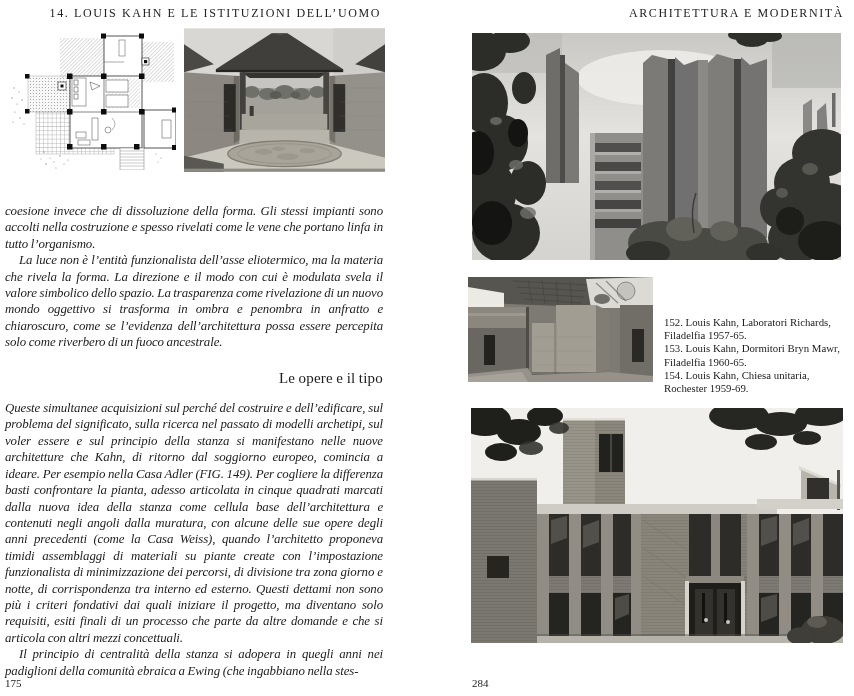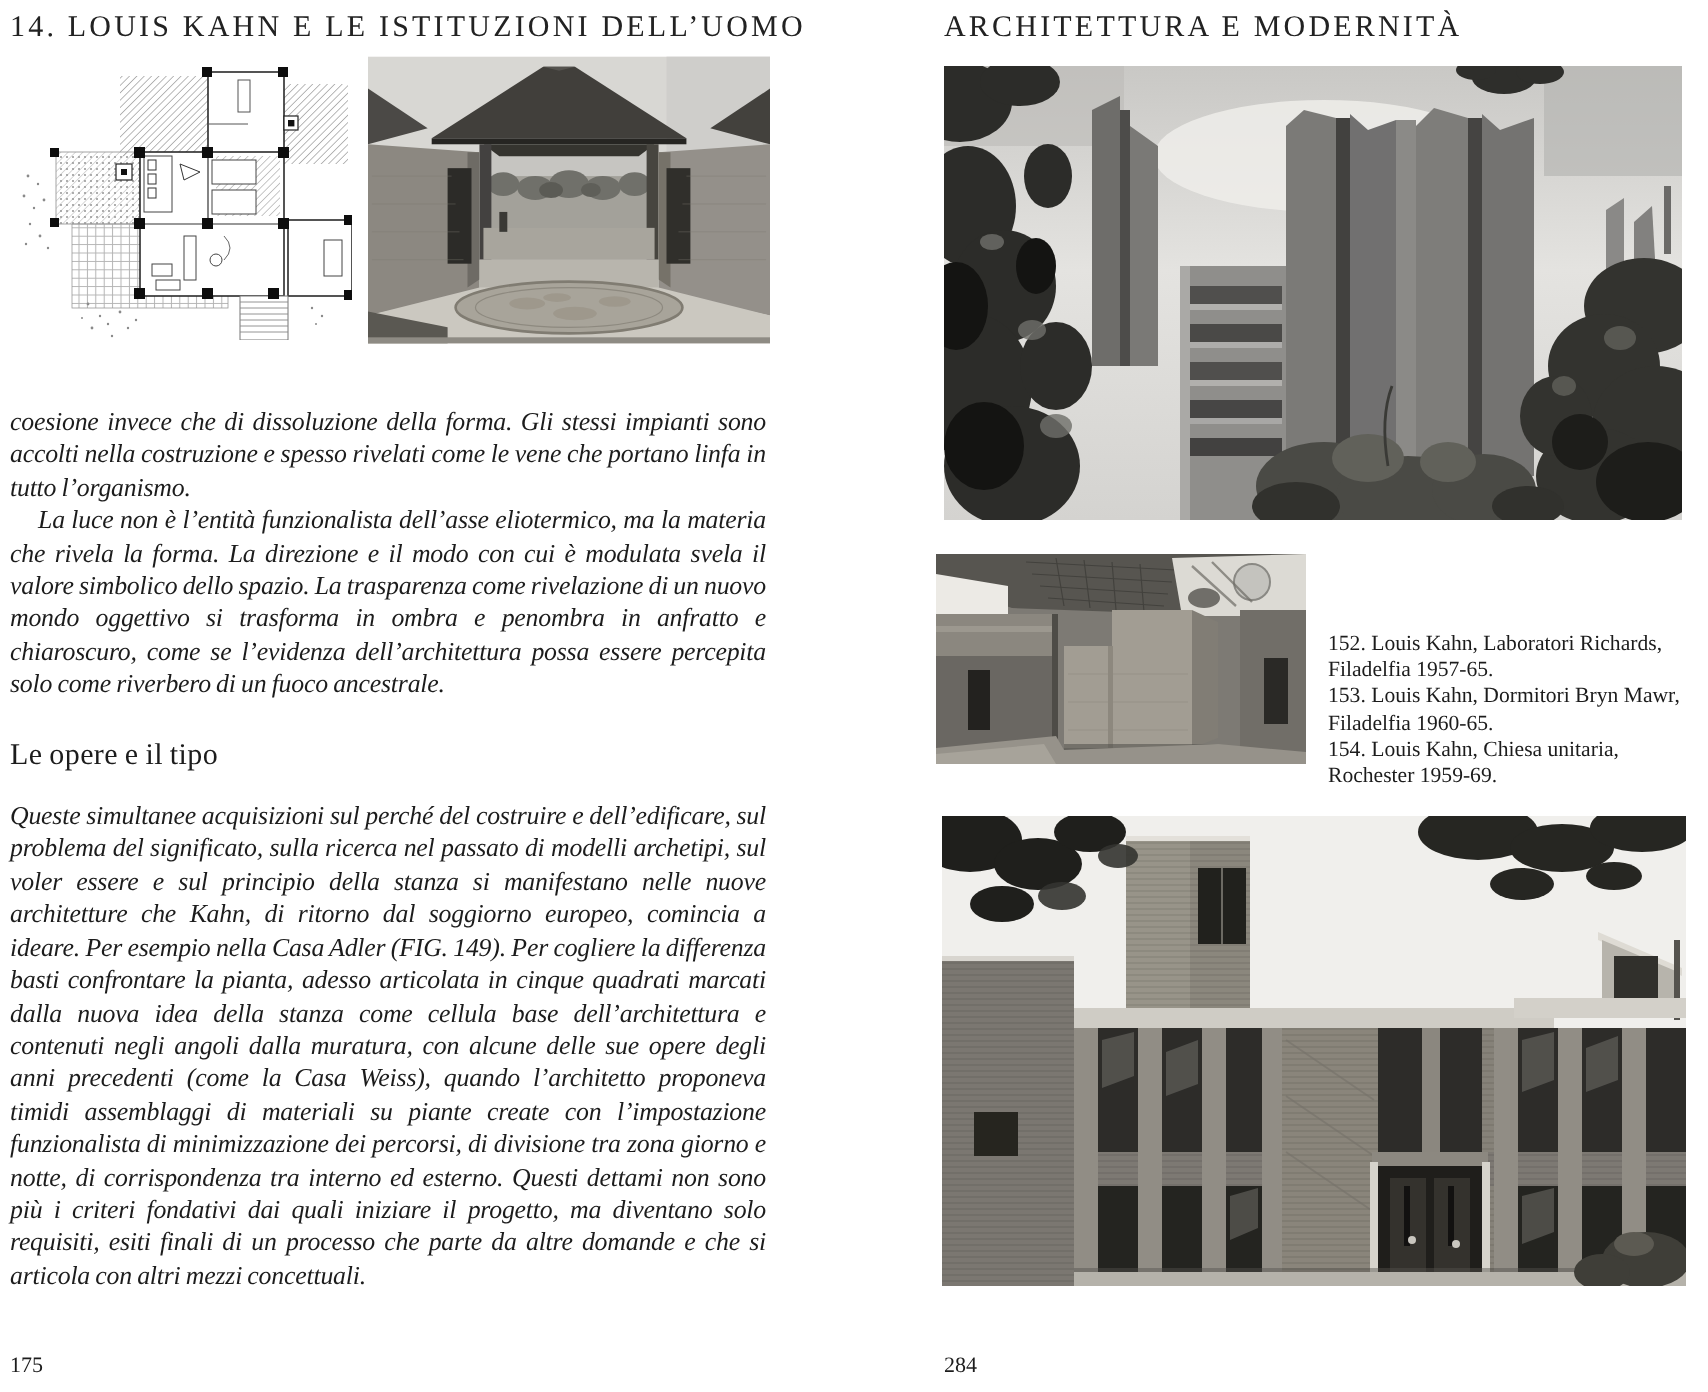--- a/index.html
+++ b/index.html
@@ -6,41 +6,41 @@
   body{
     width:854px;height:696px;position:relative;overflow:hidden;
     background:#ffffff;color:#1c1c1c;
     font-family:"Liberation Serif", serif;
   }
   .page{position:absolute;top:0;height:696px;background:#ffffff;}
   #page-left{left:0;width:426px;}
   #page-right{left:426px;width:426px;}
   .divider{position:absolute;left:426px;top:0;width:2px;height:696px;background:#6b6b6b;}
   .running-head{
-    position:absolute;top:6px;font-size:15px;letter-spacing:1.6px;
-    text-align:left;color:#222;white-space:nowrap;
+    position:absolute;top:6px;font-size:12px;letter-spacing:1.6px;
+    text-align:right;color:#222;white-space:nowrap;
   }
   #page-left .running-head{left:5px;width:376px;}
   #page-right .running-head{left:46px;width:372px;}
   .figure{position:absolute;}
   .figure svg{display:block;width:100%;height:100%;}
   .caption{font-size:10.8px;line-height:13.2px;color:#1c1c1c;}
   #caption-left{position:absolute;left:5px;top:176px;width:390px;}
   #captions-right{position:absolute;left:238px;top:316px;width:190px;}
   #captions-right .caption{margin:0;}
   .body-text{
     position:absolute;left:5px;top:203px;width:378px;
     font-size:12.9px;line-height:16.4px;text-align:justify;
     hyphens:auto;-webkit-hyphens:auto;
     word-spacing:-0.5px;letter-spacing:-0.1px;
   }
   .body-text p{margin:0;font-style:italic;}
   .body-text p.indent{text-indent:14px;}
   .section-heading{
-    font-size:15px;font-weight:normal;text-align:left;
+    font-size:15px;font-weight:normal;text-align:right;
     margin:19px 0 14px 0;letter-spacing:0.2px;
   }
   .folio{position:absolute;top:677px;font-size:11px;text-align:left;}
   #folio-left{left:5px;width:376px;}
   #folio-right{left:46px;width:372px;}
   
   #fig-plan{left:8px;top:32px;width:168px;height:138px;}
   #fig-pavilion{left:184px;top:28px;width:201px;height:144px;}
   #fig-richards{left:46px;top:33px;width:369px;height:227px;}
   #fig-interior{left:42px;top:277px;width:185px;height:105px;}
@@ -201,20 +201,21 @@
       <rect x="0" y="141" width="202" height="3" fill="#8e8b84"></rect>
     </svg>
   </div>
 
 
   <div class="body-text">
     <p class="noindent">coesione invece che di dissoluzione della forma. Gli stessi impianti sono accolti nella costruzione e spesso rivelati come le vene che portano linfa in tutto l’organismo.</p>
     <p class="indent">La luce non è l’entità funzionalista dell’asse eliotermico, ma la materia che rivela la forma. La direzione e il modo con cui è modulata svela il valore simbolico dello spazio. La trasparenza come rivelazione di un nuovo mondo oggettivo si trasforma in ombra e penombra in anfratto e chiaroscuro, come se l’evidenza dell’architettura possa essere percepita solo come riverbero di un fuoco ancestrale.</p>
     <h2 class="section-heading">Le opere e il tipo</h2>
     <p class="noindent">Queste simultanee acquisizioni sul perché del costruire e dell’edificare, sul problema del significato, sulla ricerca nel passato di modelli archetipi, sul voler essere e sul principio della stanza si manifestano nelle nuove architetture che Kahn, di ritorno dal soggiorno europeo, comincia a ideare. Per esempio nella Casa Adler (FIG. 149). Per cogliere la differenza basti confrontare la pianta, adesso articolata in cinque quadrati marcati dalla nuova idea della stanza come cellula base dell’architettura e contenuti negli angoli dalla muratura, con alcune delle sue opere degli anni precedenti (come la Casa Weiss), quando l’architetto proponeva timidi assemblaggi di materiali su piante create con l’impostazione funzionalista di minimizzazione dei percorsi, di divisione tra zona giorno e notte, di corrispondenza tra interno ed esterno. Questi dettami non sono più i criteri fondativi dai quali iniziare il progetto, ma diventano solo requisiti, esiti finali di un processo che parte da altre domande e che si articola con altri mezzi concettuali.</p>
+    <p class="indent">Il principio di centralità della stanza si adopera in quegli anni nei padiglioni della comunità ebraica a Ewing (che ingabbiano nella stes-</p>
   </div>
 
   <div class="folio" id="folio-left">175</div>
 </div>
 
 <div class="divider"></div>
 
 <div class="page" id="page-right">
   <div class="running-head">ARCHITETTURA E MODERNITÀ</div>
 

